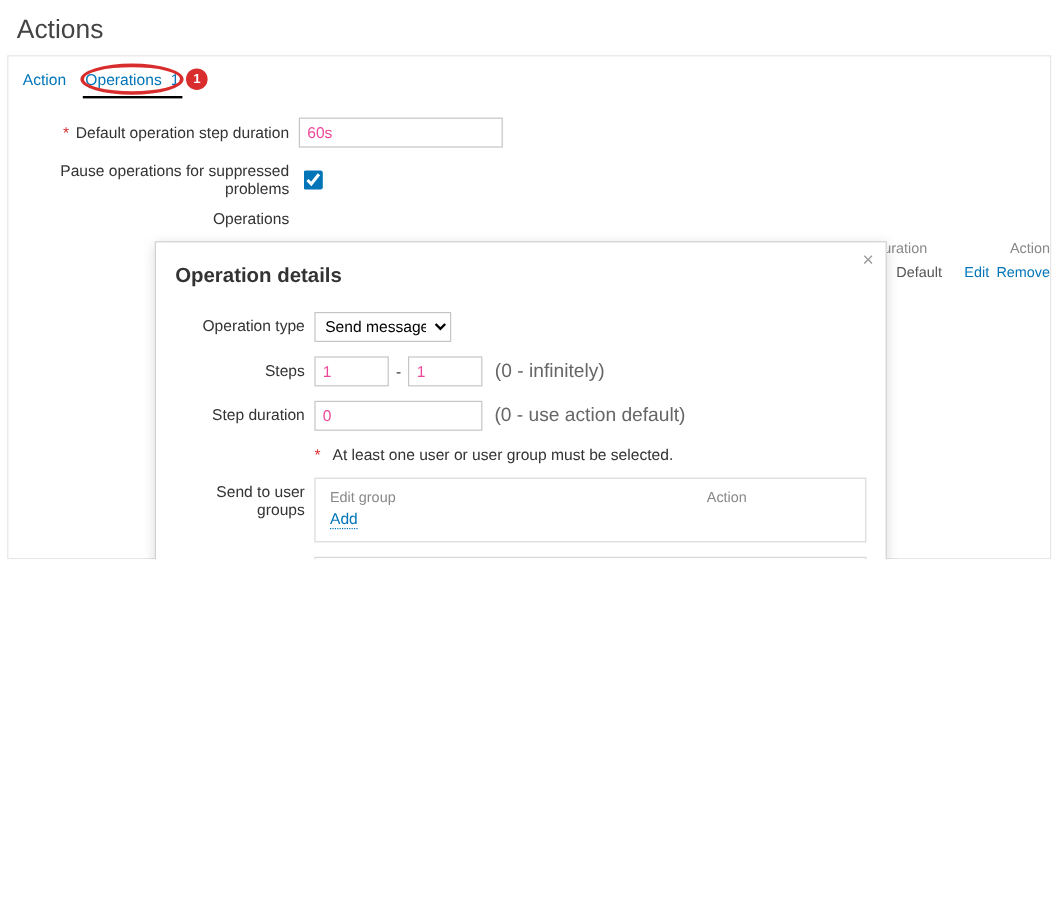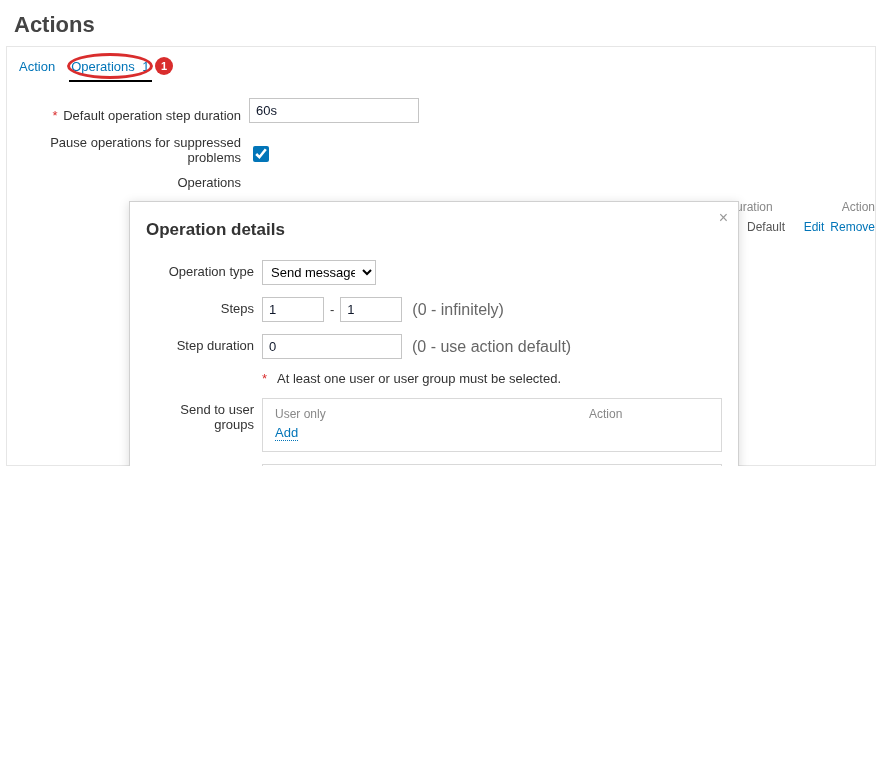--- a/index.html
+++ b/index.html
@@ -4,21 +4,21 @@
 <style>
   * { box-sizing: border-box; }
   body {
     margin: 0;
     font-family: Arial, Helvetica, sans-serif;
     font-size: 13px;
     color: #333;
     background: #fff;
     width: 882px;
   }
-  .page-title { font-size: 22px; font-weight: 700; color: #444; padding: 12px 14px 8px; }
+  .page-title { font-size: 22px; font-weight: 400; color: #444; padding: 12px 14px 8px; }
   .panel {
     border: 1px solid #e6e6e6;
     background: #fff;
     margin: 0 6px;
     position: relative;
     min-height: 420px;
   }
   .tabs {
     display: flex;
     gap: 12px;
@@ -36,36 +36,36 @@
     pointer-events: none;
   }
   .red-badge {
     display: inline-flex; align-items:center; justify-content:center;
     width: 18px; height: 18px; border-radius: 50%;
     background: #d92d2d; color: #fff; font-size: 11px; font-weight: 600;
   }
   .badge-abs { position:absolute; }
   .form-row {
     display: flex;
-    align-items: flex-end;
+    align-items: center;
     padding: 6px 10px;
   }
   .form-label {
     width: 232px;
     text-align: right;
     padding-right: 8px;
     color: #333;
     font-size: 13px;
   }
   .req-star { color: #d92d2d; margin-right: 2px; }
   input[type=text].txt {
     border: 1px solid #c5c5c5;
     padding: 4px 6px;
     font-size: 13px;
-    color: #0f172a;
+    color: #ec4899;
     background: #fff;
   }
   input[type=checkbox].chk {
     width: 16px; height: 16px;
     accent-color: #0275b8;
   }
   .ops-header {
     display: grid;
     grid-template-columns: 40px 1fr 110px 70px 90px;
     color: #888;
@@ -243,21 +243,21 @@
           <span>At least one user or user group must be selected.</span>
         </div>
       </div>
     </div>
 
     <div class="mrow">
       <div class="mlabel">Send to user groups</div>
       <div class="mfield">
         <div class="tblbox">
           <div class="tbl-head">
-            <div class="col1">User only</div>
+            <div class="col1">Edit group</div>
             <div class="col2">Action</div>
           </div>
           <div class="tbl-body">
             <span class="link ul">Add</span>
           </div>
         </div>
       </div>
     </div>
 
     <div class="mrow">

